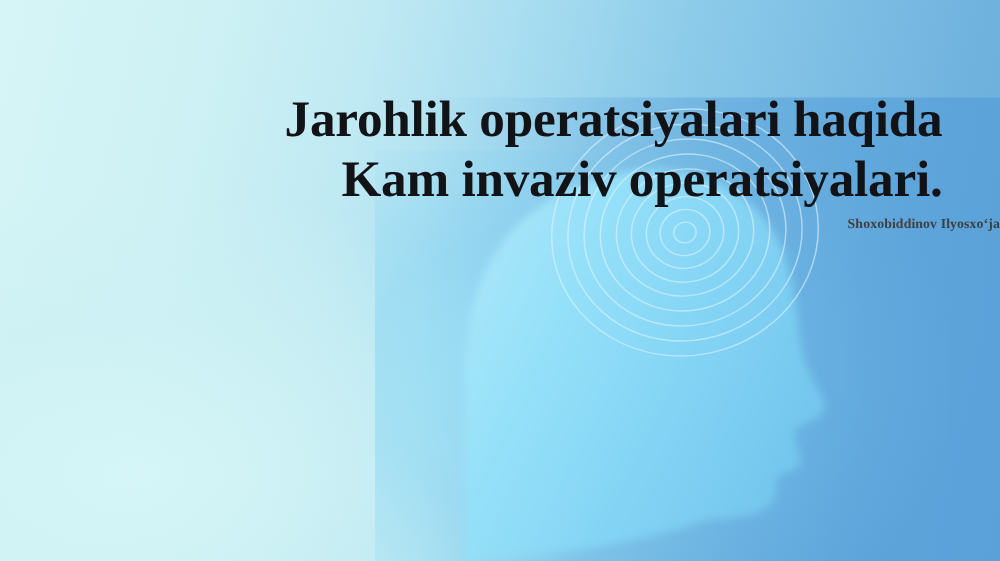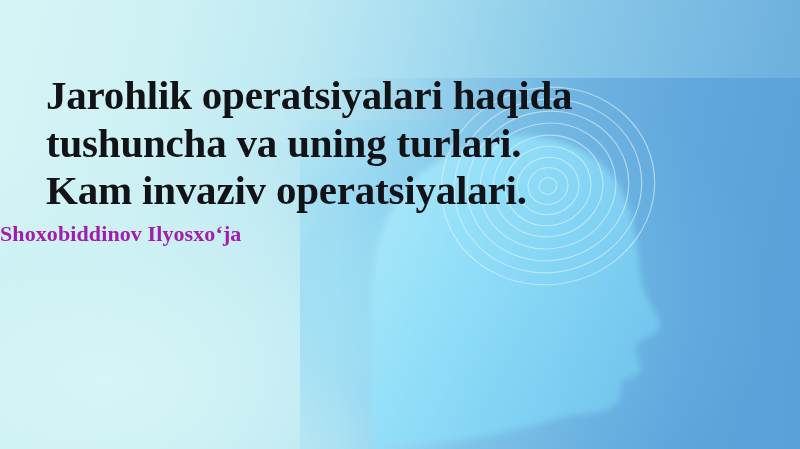--- a/index.html
+++ b/index.html
@@ -98,44 +98,44 @@
     height: 449px;
   }
 
   
 
   .text-block {
     position: absolute;
     left: 0;
     top: 72px;
     width: 800px;
-    text-align: left;
+    text-align: right;
     z-index: 5;
   }
 
   .title {
     margin: 0;
     color: #111316;
     font-weight: bold;
     font-size: 41px;
     line-height: 1.16;
     letter-spacing: -0.2px;
     padding: 0 46px;
   }
 
   .title .tline {
     display: block;
     white-space: nowrap;
   }
 
   .subtitle {
     margin: 6px 0 0 0;
-    color: #a21caf;
+    color: #404040;
     font-weight: bold;
-    font-size: 22px;
+    font-size: 11px;
     line-height: 1.2;
     letter-spacing: 0.1px;
   }
 </style>
 </head>
 <body>
 
 <div id="slide">
 
   <div class="bg-base"></div>
@@ -190,19 +190,18 @@
         <circle r="81"></circle>
         <circle r="94"></circle>
         <circle r="107"></circle>
       </g>
     </svg>
   </div>
 
   <div class="text-block">
     <h1 class="title">
       <span class="tline">Jarohlik operatsiyalari haqida</span>
-      <span class="tline">tushuncha va uning turlari.</span>
       <span class="tline">Kam invaziv operatsiyalari.</span>
     </h1>
     <p class="subtitle">Shoxobiddinov Ilyosxoʻja</p>
   </div>
 
 </div>
 
 </body></html>

